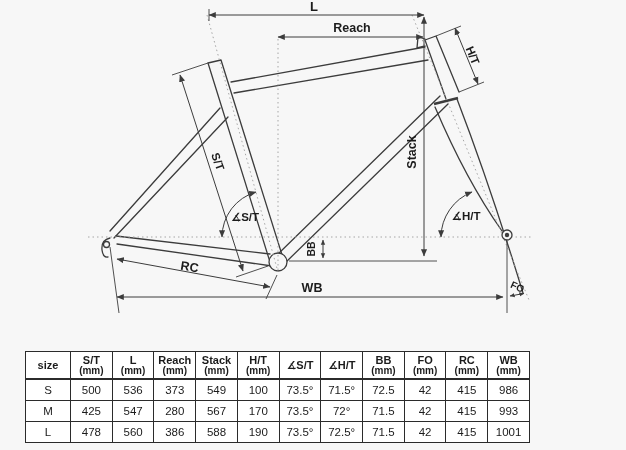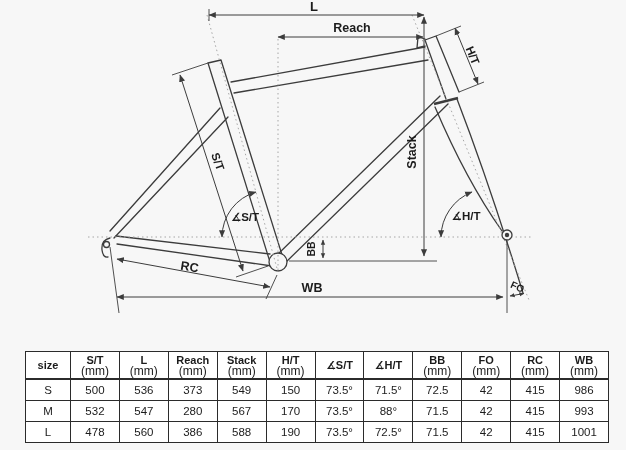--- a/index.html
+++ b/index.html
@@ -14,32 +14,32 @@
   .fr{stroke:var(--line,#3c3c3c);stroke-width:1.3;fill:none;stroke-linecap:round;}
   .fr2{stroke:var(--line,#3c3c3c);stroke-width:2.6;fill:none;stroke-linecap:butt;}
   .dim{stroke:var(--line,#3c3c3c);stroke-width:1;fill:none;}
   .tick{stroke:var(--line,#3c3c3c);stroke-width:0.9;fill:none;}
   .dot{stroke:var(--dotted,#a6a6a6);stroke-width:1;stroke-dasharray:1.5 3;fill:none;}
   .lbl{font-weight:bold;fill:#1c1c1c;}
   .hubfill{fill:var(--line,#3c3c3c);}
   .bgfill{fill:var(--bg,#f7f7f7);}
 
   table.geo{
-    position:absolute;left:25px;top:351px;width:584px;
+    position:absolute;left:25px;top:351px;width:505px;
     border-collapse:collapse;table-layout:fixed;background:#fff;
   }
   table.geo th,table.geo td{
     border:1px solid var(--border,#2b2b2b);
     text-align:center;vertical-align:middle;padding:0;
   }
   table.geo th{height:26px;font-weight:bold;border-bottom-width:2px;}
   table.geo th:first-child{width:44px;}
   table.geo td{height:20px;font-size:11.5px;font-weight:normal;}
   .hl{font-size:11px;line-height:12px;}
-  .hu{font-size:12px;line-height:10px;font-weight:normal;}
+  .hu{font-size:10px;line-height:10px;font-weight:bold;}
 </style>
 </head>
 <body>
 
 <div class="diagram-wrap">
 <svg width="626" height="345" viewBox="0 0 626 345">
   <defs>
     <marker id="ar" viewBox="0 0 10 10" refX="8.5" refY="5" markerWidth="8" markerHeight="8" orient="auto-start-reverse">
       <path d="M0,1.2 L9,5 L0,8.8 Z" fill="#3c3c3c"></path>
     </marker>
@@ -189,37 +189,37 @@
         </th>
       </tr>
   </thead>
   <tbody>
       <tr>
         <td>S</td>
         <td>500</td>
         <td>536</td>
         <td>373</td>
         <td>549</td>
-        <td>150</td>
+        <td>100</td>
         <td>73.5°</td>
         <td>71.5°</td>
         <td>72.5</td>
         <td>42</td>
         <td>415</td>
         <td>986</td>
       </tr>
       <tr>
         <td>M</td>
-        <td>532</td>
+        <td>425</td>
         <td>547</td>
         <td>280</td>
         <td>567</td>
         <td>170</td>
         <td>73.5°</td>
-        <td>88°</td>
+        <td>72°</td>
         <td>71.5</td>
         <td>42</td>
         <td>415</td>
         <td>993</td>
       </tr>
       <tr>
         <td>L</td>
         <td>478</td>
         <td>560</td>
         <td>386</td>

